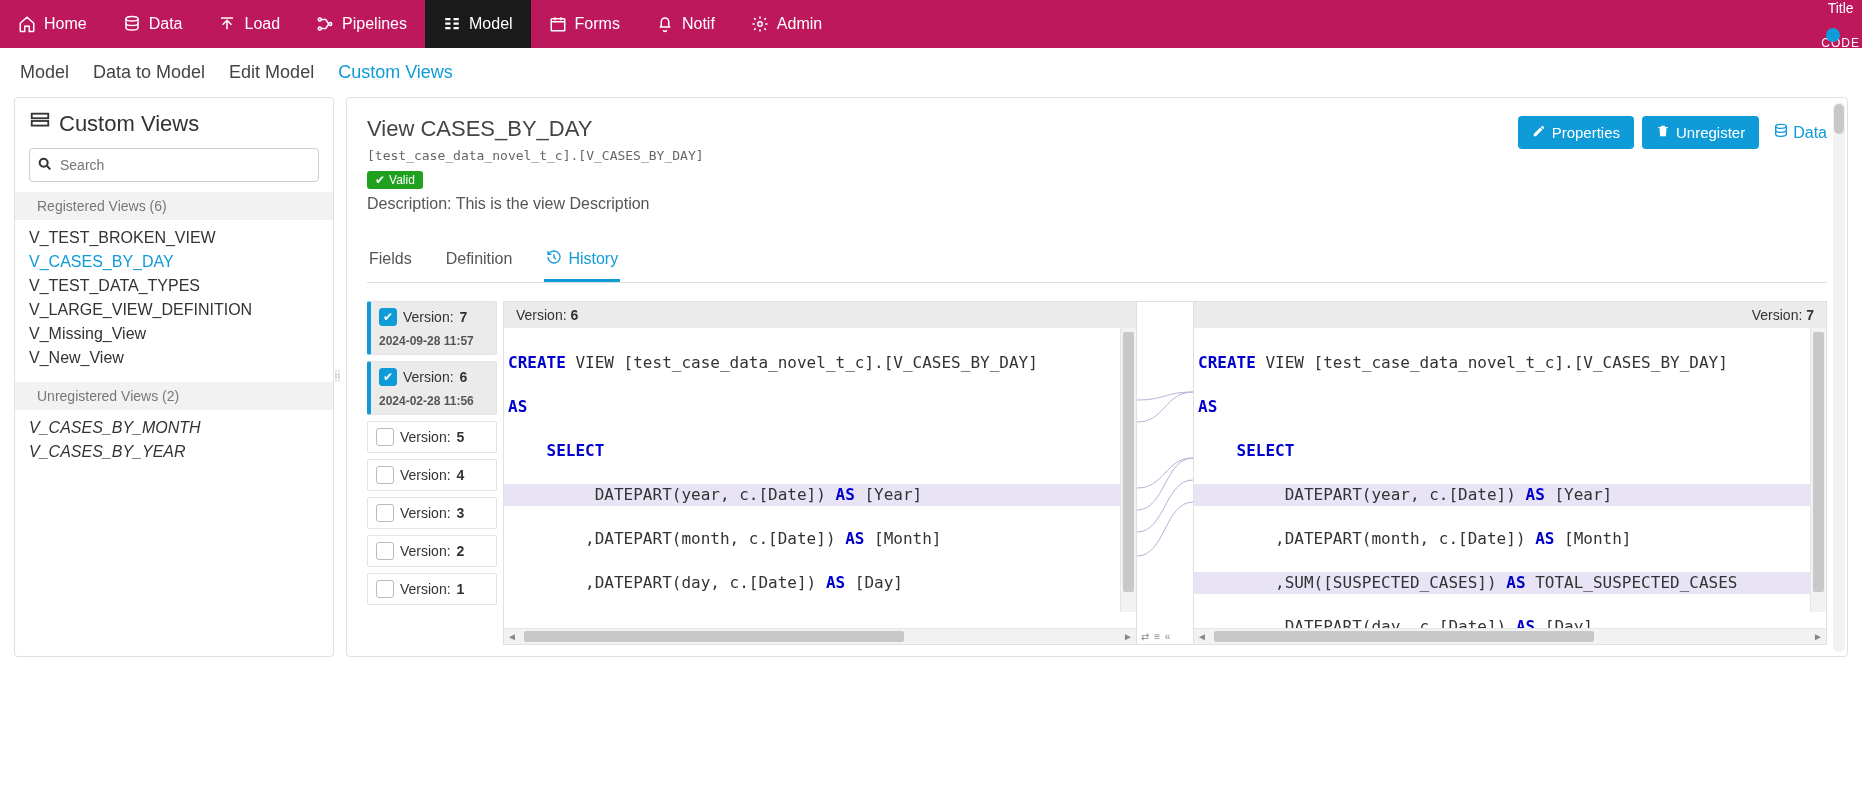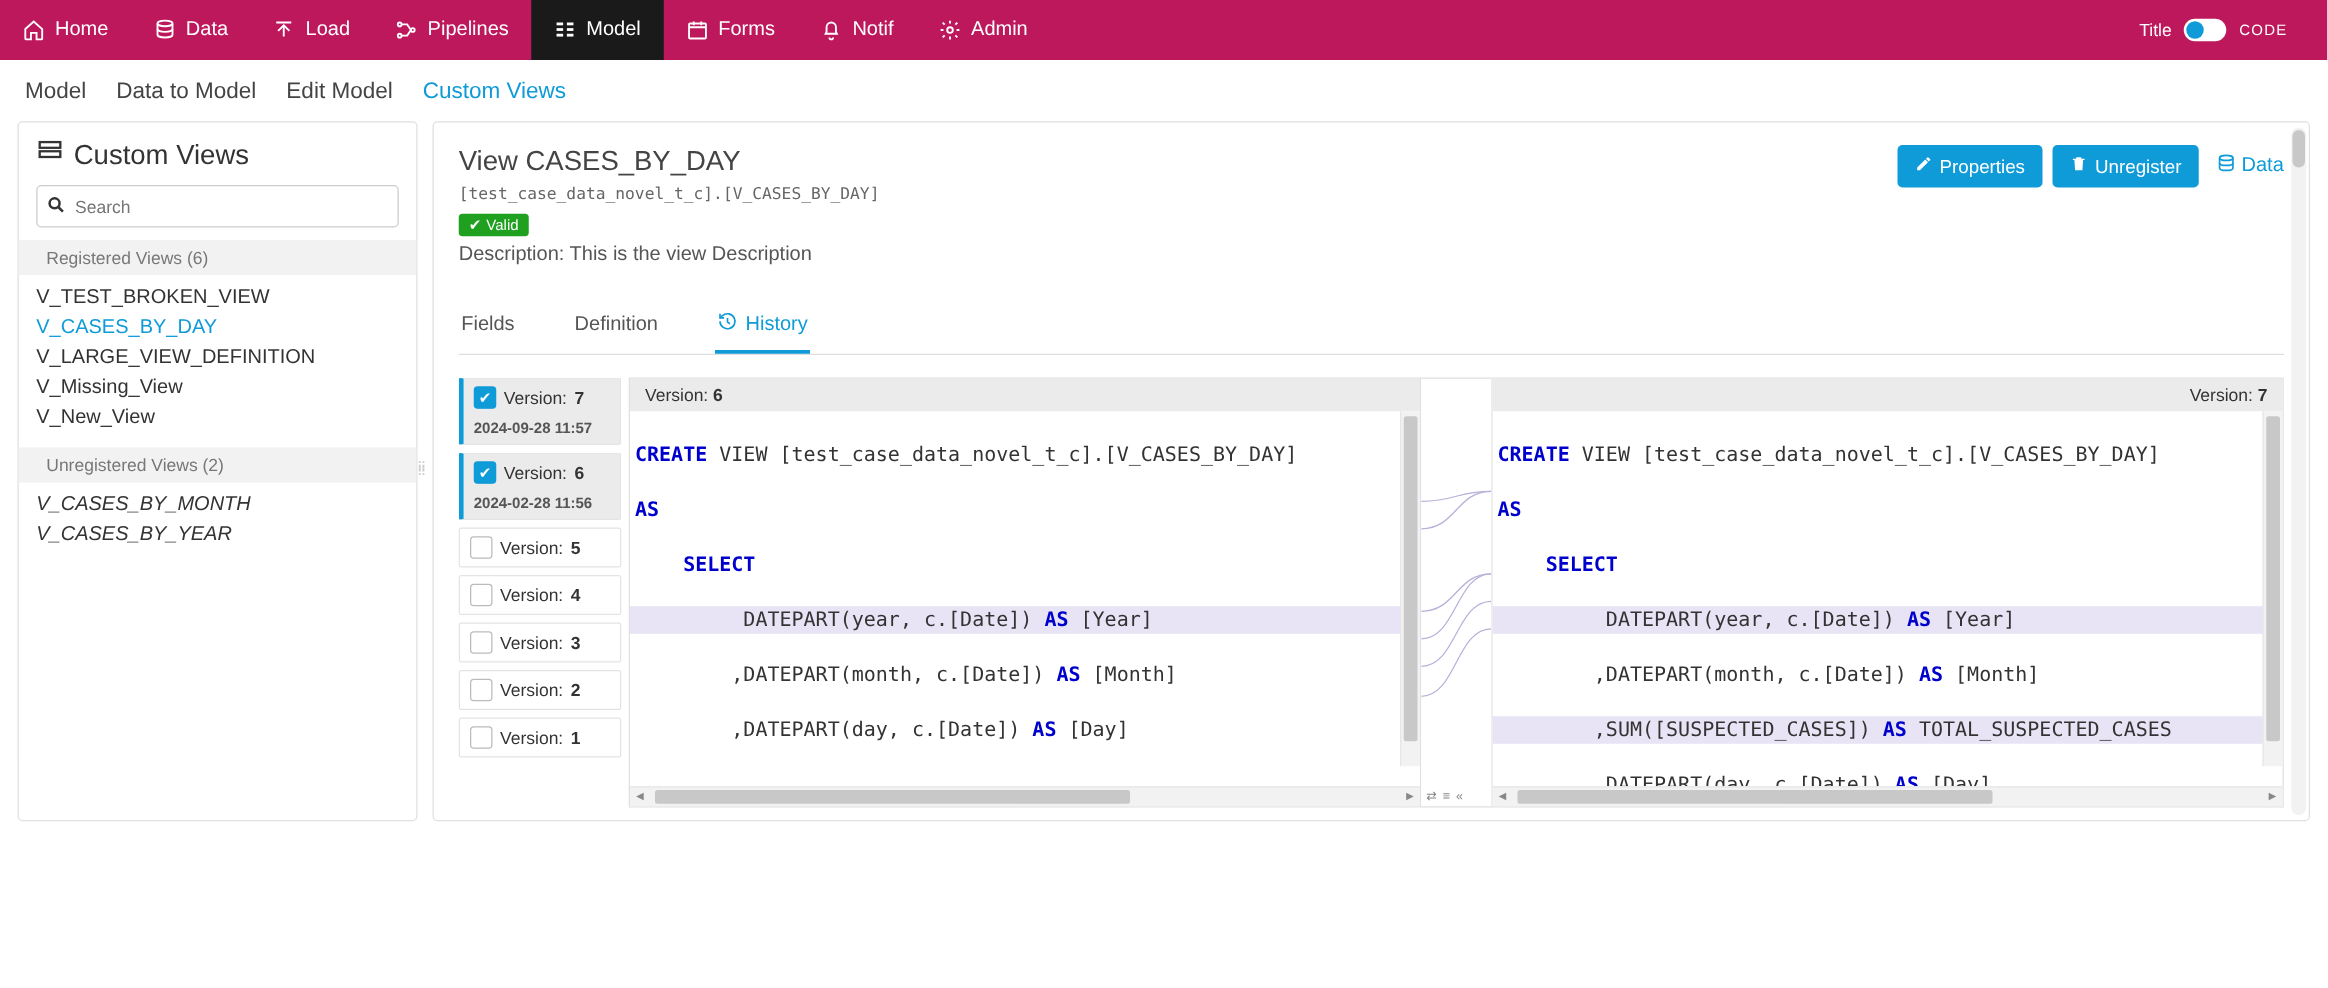--- a/index.html
+++ b/index.html
@@ -2,21 +2,21 @@
 <html><head>
 <meta charset="utf-8">
 <style>
 * { box-sizing: border-box; margin: 0; padding: 0; }
 body { font-family: "Segoe UI", Arial, sans-serif; font-size: 14px; color: #333; background: #fff; }
 .topnav { background: #be185d; display: flex; height: 48px; align-items: stretch; color: #fff; }
 .topnav .navitem { display: flex; align-items: center; padding: 0 18px; cursor: pointer; gap: 8px; font-size: 16px; }
 .topnav .navitem.active { background: #1a1a1a; }
 .topnav .navitem .ico { width: 18px; height: 18px; display:inline-flex; align-items:center; justify-content:center; }
 .topnav .spacer { flex: 1; }
-.topnav .right { display:flex; align-items:center; gap:10px; padding-right:32px; }
+.topnav .right { display:flex; align-items:center; gap:10px; padding-right:2px;flex-direction:column; }
 .toggle { width:34px; height:18px; background:#fff; border-radius:10px; position:relative; cursor:pointer; }
 .toggle .knob { position:absolute; width:14px; height:14px; background:#0e9bd8; border-radius:50%; top:2px; left:2px; }
 .subnav { display:flex; gap:24px; padding: 14px 20px; font-size:18px; color:#555; border-bottom: none; }
 .subnav .subitem { cursor:pointer; color:#444; }
 .subnav .subitem.active { color:#0e9bd8; }
 .layout { display:flex; gap:12px; padding: 0 14px 14px 14px; }
 .sidebar { width:320px; border:1px solid #e0e0e0; border-radius:4px; padding:12px 14px; background:#fff; position:relative;}
 .sidebar h2 { font-weight:400; font-size:22px; display:flex; align-items:center; gap:8px; margin-bottom:10px; }
 .searchbox { position:relative; margin-bottom:10px; }
 .searchbox input { width:100%; padding:8px 8px 8px 30px; border:1px solid #ccc; border-radius:4px; font-size:14px; }
@@ -32,21 +32,21 @@
 .main-scroll { position:absolute; right:2px; top:4px; bottom:4px; width:12px; background:#f2f2f2; border-radius:6px;}
 .main-scroll .thumb{ position:absolute; left:1px; right:1px; top:2px; height:30px; background:#c8c8c8; border-radius:5px;}
 .view-header { display:flex; justify-content:space-between; align-items:flex-start; margin-bottom:6px;}
 .view-title { font-size:22px; color:#444; font-weight:400; }
 .view-sub { font-family: monospace; font-size:13px; color:#666; margin-top:6px; }
 .badge-valid { display:inline-flex; align-items:center; gap:4px; background:#1fa01f; color:#fff; font-size:12px; padding:2px 8px; border-radius:3px; margin-top:8px;}
 .desc { margin-top:6px; color:#555; font-size:16px;}
 .action-btns { display:flex; gap:8px; align-items:center; }
 .btn { background:#0e9bd8; color:#fff; border:none; padding:8px 14px; border-radius:4px; cursor:pointer; font-size:15px; display:inline-flex; align-items:center; gap:6px;}
 .datatag { color:#0e9bd8; display:inline-flex; align-items:center; gap:4px; font-size:16px; margin-left:6px;}
-.tabs { display:flex; gap:44px; border-bottom:1px solid #ddd; margin-top:26px; }
+.tabs { display:flex; gap:30px; border-bottom:1px solid #ddd; margin-top:26px; }
 .tabs .tab { padding:10px 2px; cursor:pointer; color:#555; font-size:16px; border-bottom:3px solid transparent; display:flex; align-items:center; gap:6px;}
 .tabs .tab.active { color:#0e9bd8; border-bottom-color:#0e9bd8; }
 .history-area { display:flex; margin-top:18px; gap:0; }
 .versions-col { width:130px; }
 .version-card { border:1px solid #e4e4e4; border-radius:2px; margin-bottom:6px; padding:6px 8px; background:#fff; cursor:pointer;}
 .version-card.selected { background:#ebebeb; border-left:4px solid #0e9bd8; }
 .version-card .vrow { display:flex; align-items:center; gap:6px; font-size:14px; }
 .version-card .vrow .vnum { font-weight:bold; }
 .version-card .vdate { font-size:12px; color:#555; font-weight:bold; margin-top:8px; }
 .chk { width:18px; height:18px; border:1px solid #bbb; border-radius:3px; display:inline-flex; align-items:center; justify-content:center; background:#fff; font-size:12px; color:#fff;}
@@ -187,20 +187,21 @@
       <span class="sico"><svg viewBox="0 0 24 24" width="16" height="16" fill="none" stroke="#333" stroke-width="3">
             <circle cx="10" cy="10" r="6"></circle>
             <path d="M20 20l-5-5"></path>
           </svg></span>
       <input type="text" placeholder="Search" style="">
     </div>
     <div class="section-header"><span>Registered Views (6)</span></div>
     <div class="viewlist">
       <div class="vitem">V_TEST_BROKEN_VIEW</div>
       <div class="vitem selected">V_CASES_BY_DAY</div>
+      <div class="vitem">V_TEST_DATA_TYPES</div>
       <div class="vitem">V_LARGE_VIEW_DEFINITION</div>
       <div class="vitem">V_Missing_View</div>
       <div class="vitem">V_New_View</div>
     </div>
     <div class="section-header"><span>Unregistered Views (2)</span></div>
     <div class="viewlist">
       <div class="vitem italic">V_CASES_BY_MONTH</div>
       <div class="vitem italic">V_CASES_BY_YEAR</div>
     </div>
     <div class="drag-dots">⠿<br>⠿</div>

